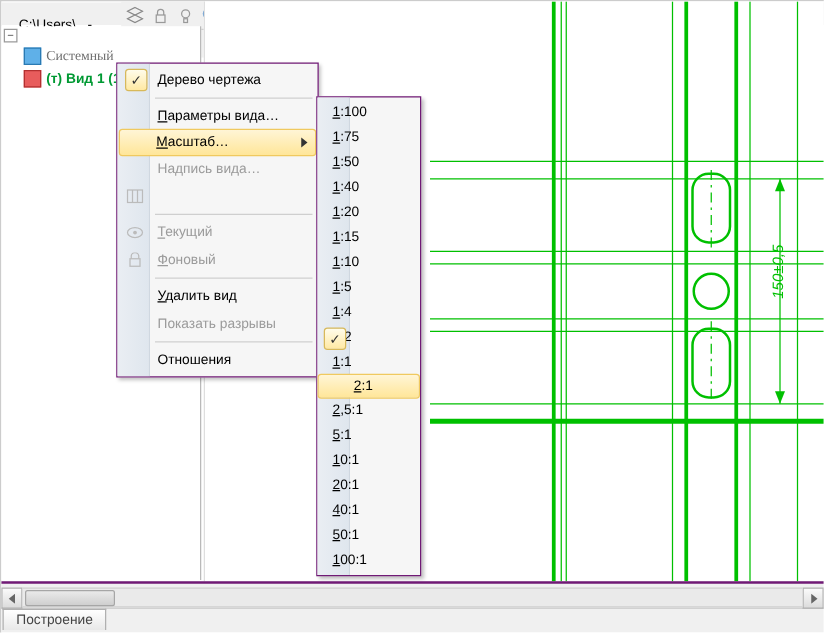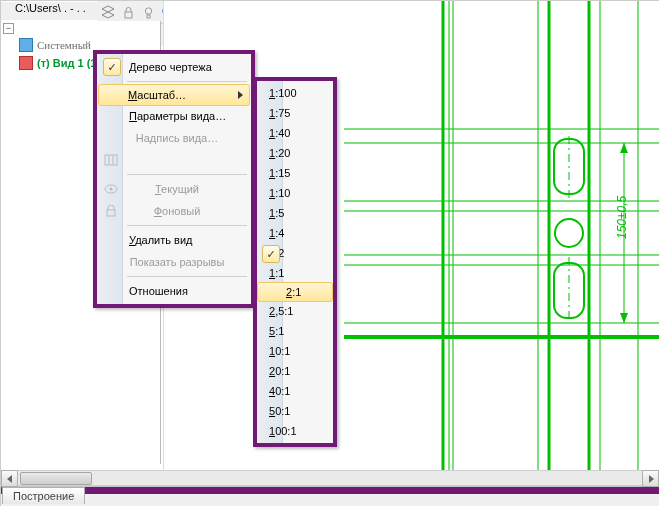--- a/index.html
+++ b/index.html
@@ -16,21 +16,21 @@
     border-left: 1px solid #ccc;
   }
   
   .top-strip {
     position: absolute;
     top: 1px; left: 0; height: 18px; width: 100%;
     background: #f0f0f0;
   }
   .top-path {
     position: absolute;
-    top: 0; left: 14px;
+    top: 12px; left: 14px;
     color: #000;
   }
   
   .tree-panel {
     position: absolute;
     top: 20px; left: 0;
     width: 160px;
     height: 443px;
     background: #fff;
     border-right: 1px solid #b9b9b9;
@@ -58,23 +58,23 @@
     width: 14px; height: 14px; background:#5fb0e8; border:1px solid #2a7ab3;
   }
   .tree-red-box {
     width: 14px; height: 14px; background:#e85c5c; border:1px solid #b33030;
   }
 
   
   .status-bar {
     position: absolute;
     bottom: 0; left: 0; right: 0;
-    height: 19px;
+    height: 41px;
     background: #f0f0f0;
-    border-top: 7px solid #701a75;
+    border-top: 2px solid #701a75;
   }
   .status-tab {
     position: absolute;
     left: 1px; bottom: 2px;
     height: 17px; line-height: 17px;
     padding: 0 10px;
     background: linear-gradient(#fff, #e8e8e8);
     border: 1px solid #b0b0b0;
     border-bottom: none;
     color: #444;
@@ -145,41 +145,41 @@
     background: #fff;
     overflow: hidden;
     border-left: 1px solid #dedede;
   }
   .drawing svg { position: absolute; top:0; left:0; }
 
   
   .ctx-menu {
     position: absolute;
     background: #f6f6f6;
-    border: 4px solid #701a75;
+    border: 1px solid #701a75;
     box-shadow: 2px 2px 3px rgba(0,0,0,0.25);
     padding: 2px 2px;
   }
   .ctx-menu .icon-col {
     position: absolute;
     top:0; left:0; bottom:0;
     width: 26px;
     background: linear-gradient(to right, #eaeef3, #dfe6ee);
     border-right: 1px solid #cfd7e0;
   }
   .ctx-item {
     position: relative;
     display: flex; align-items: center;
     height: 22px;
     padding-left: 30px;
     padding-right: 24px;
     color: #000;
     white-space: nowrap;
   }
-  .ctx-item.disabled { color: #9b9b9b; justify-content: center; }
+  .ctx-item.disabled { color: #9b9b9b; }
   .ctx-item .underline { text-decoration: underline; text-decoration-color: currentColor; }
   .ctx-item .arrow-r {
     position: absolute; right: 6px; top: 50%; transform: translateY(-50%);
     border-left: 5px solid #333; border-top: 4px solid transparent; border-bottom: 4px solid transparent;
   }
   .ctx-item.highlighted {
     background: linear-gradient(#fff5d6, #ffe699);
     border: 1px solid #f0c95f;
     border-radius: 3px;
     margin: -1px -1px;
@@ -335,27 +335,27 @@
 
 <div class="ctx-menu ctx-main">
   <div class="icon-col"></div>
 
   <div class="ctx-item">
     <span class="check"></span>
     <span>Дерево чертежа</span>
   </div>
   <div class="ctx-sep"></div>
 
+  <div class="ctx-item">
+    <span><span class="underline">П</span>араметры вида…</span>
+  </div>
+
   <div class="ctx-item highlighted">
     <span><span class="underline">М</span><span>асштаб…</span></span>
     <span class="arrow-r"></span>
-  </div>
-
-  <div class="ctx-item">
-    <span><span class="underline">П</span>араметры вида…</span>
   </div>
   <div class="ctx-item disabled">
     <span>Надпись вида…</span>
   </div>
   <div class="ctx-item disabled">
     <span class="ctx-icon">
       <svg width="14" height="12" viewBox="0 0 14 12">
           <rect x="1" y="1" width="12" height="10" fill="none" stroke="#bbb"></rect>
           <path d="M5 1 L5 11 M9 1 L9 11" stroke="#bbb"></path>
         </svg>
@@ -399,20 +399,23 @@
 <div class="ctx-menu ctx-sub">
   <div class="icon-col"></div>
 
 <div class="ctx-item">
       <span><span class="underline">1</span>:100</span>
     </div>
     <div class="ctx-item">
       <span><span class="underline">1</span>:75</span>
     </div>
     <div class="ctx-item">
+      <span><span class="underline">1</span>:50</span>
+    </div>
+    <div class="ctx-item">
       <span><span class="underline">1</span>:40</span>
     </div>
     <div class="ctx-item">
       <span><span class="underline">1</span>:20</span>
     </div>
     <div class="ctx-item">
       <span><span class="underline">1</span>:15</span>
     </div>
     <div class="ctx-item">
       <span><span class="underline">1</span>:10</span>

